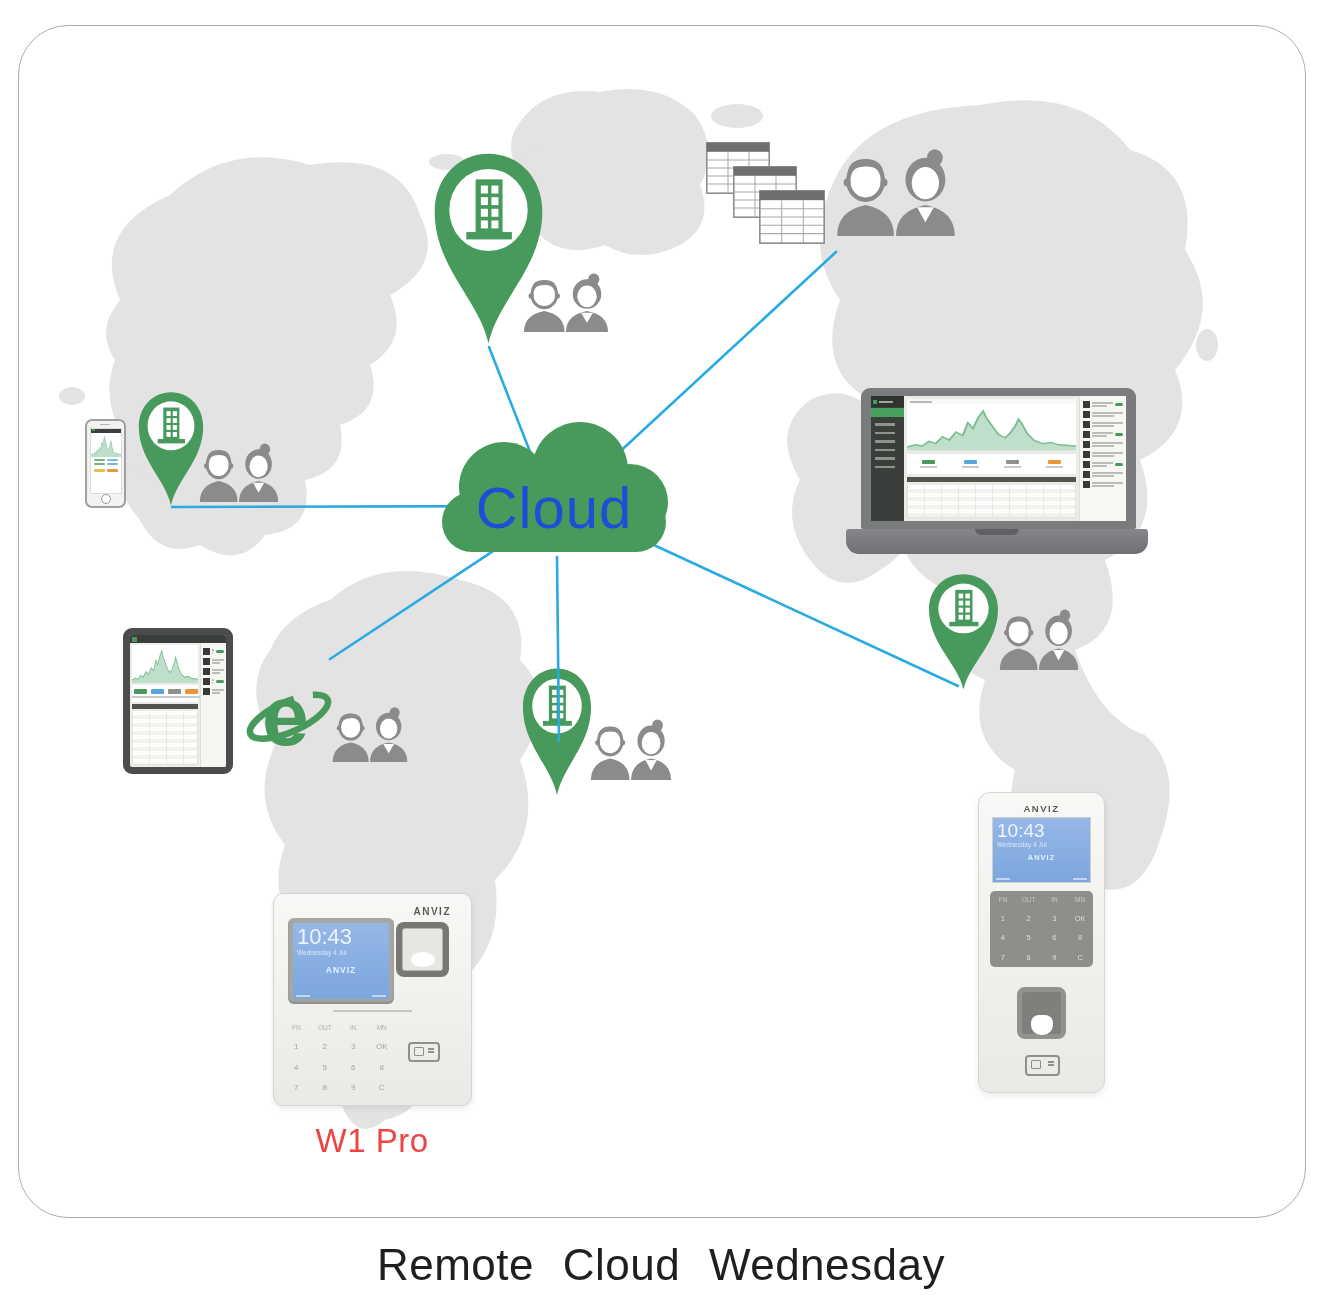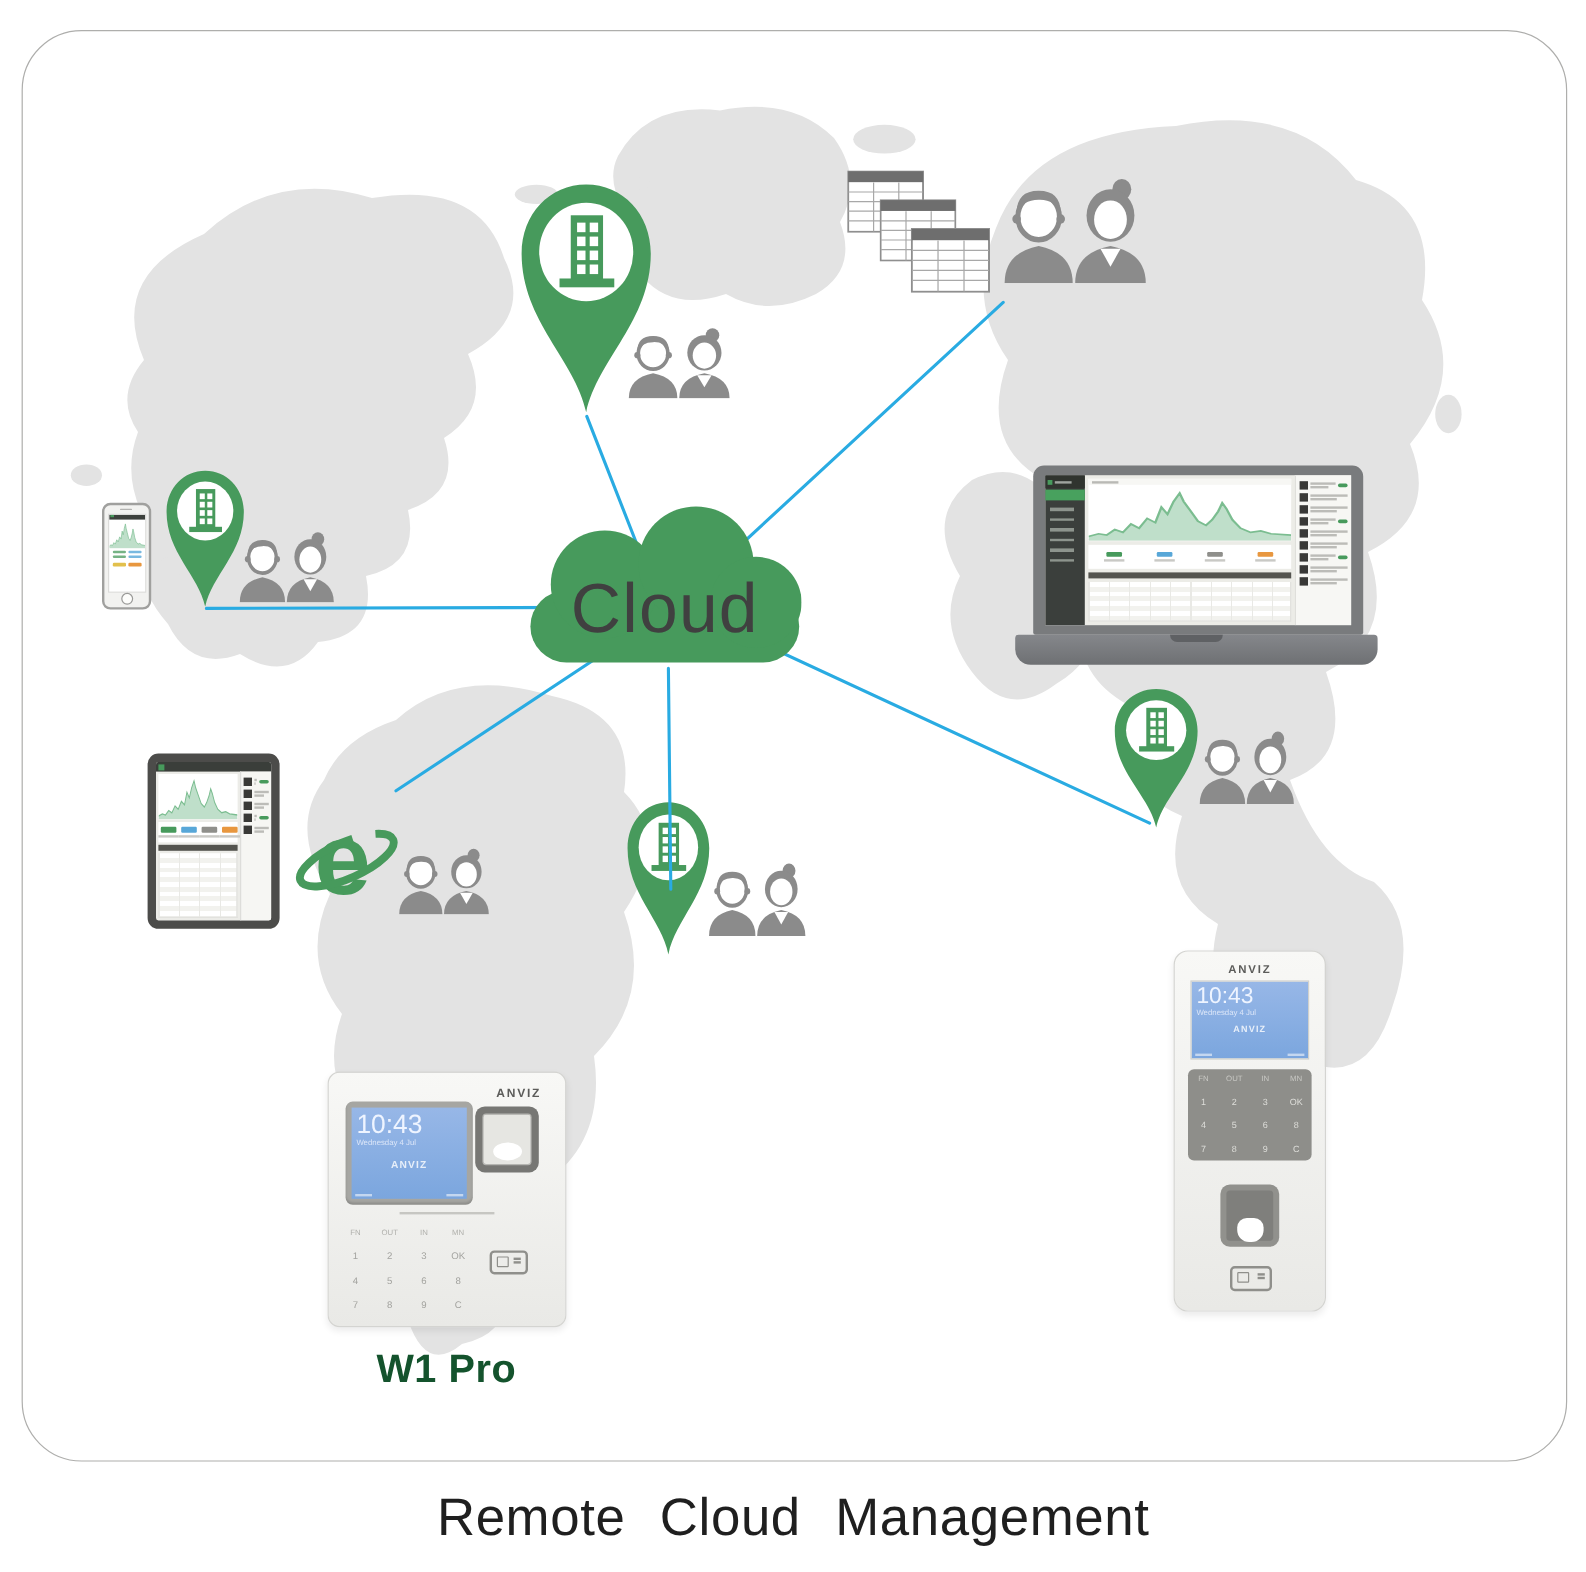--- a/index.html
+++ b/index.html
@@ -21,24 +21,24 @@
   .p-ring{fill:#fff;stroke:var(--people-gray);stroke-width:4;}
   .sheet-frame{fill:#fff;stroke:#8f8f8f;stroke-width:1.6;}
   .sheet-head{fill:#6e6e6e;}
   .sheet-grid{stroke:#a8a8a8;stroke-width:1;}
   .chart-fill{fill:var(--chart-green-fill);}
   .chart-line{fill:none;stroke:var(--chart-green-line);stroke-width:1.2;}
   .chart-base{stroke:#c9c9c5;stroke-width:0.8;}
   .orbit{stroke:var(--green);}
 
   
-  .cloud-label{left:440px;top:474px;width:228px;text-align:center;font-size:58px;color:#404040;letter-spacing:1px;}
-
-  
-  .dev-label{width:200px;text-align:center;font-size:33px;color:#14532d;letter-spacing:.5px;top:1122px;font-weight:bold;}
+  .cloud-label{left:440px;top:474px;width:228px;text-align:center;font-size:58px;color:#1d4ed8;letter-spacing:1px;}
+
+  
+  .dev-label{width:200px;text-align:center;font-size:33px;color:#ef4444;letter-spacing:.5px;top:1122px;}
   .w1-label{left:272px;} .w2-label{left:938px;}
   .main-title{left:0;top:1240px;width:1322px;text-align:center;font-size:44px;color:#1f1f1f;word-spacing:16px;letter-spacing:.5px;}
 
   
   .phone{left:85px;top:419px;width:41px;height:89px;border:2.5px solid #a0a09e;border-radius:7px;background:#f2f2f0;box-sizing:border-box;}
   .phone-speaker{left:13px;top:2.5px;width:10px;height:1.6px;background:#b3b3b1;border-radius:1px;}
   .phone-screen{left:2.5px;top:6.5px;right:2.5px;bottom:12.5px;background:#fff;border:.5px solid #dcdcda;overflow:hidden;}
   .phone-bar{height:3.5px;background:#3c403c;}
   .phone-bar i{display:block;width:3px;height:2px;margin:0.7px 0 0 1px;background:var(--green);}
   .phone-chart{display:block;width:100%;height:24px;}
@@ -564,15 +564,15 @@
       <div class="fp2-in"></div>
         <div class="fp2-oval"></div>
     </div>
     <div class="abs card-ico w2-card">
         <i></i>
         <em></em>
       </div>
   </div>
 
   <div class="abs dev-label w1-label">W1 Pro</div>
-  <div class="abs main-title">Remote Cloud Management</div>
+  <div class="abs main-title">Remote Cloud Wednesday</div>
 
 </div>
 
 </body></html>

